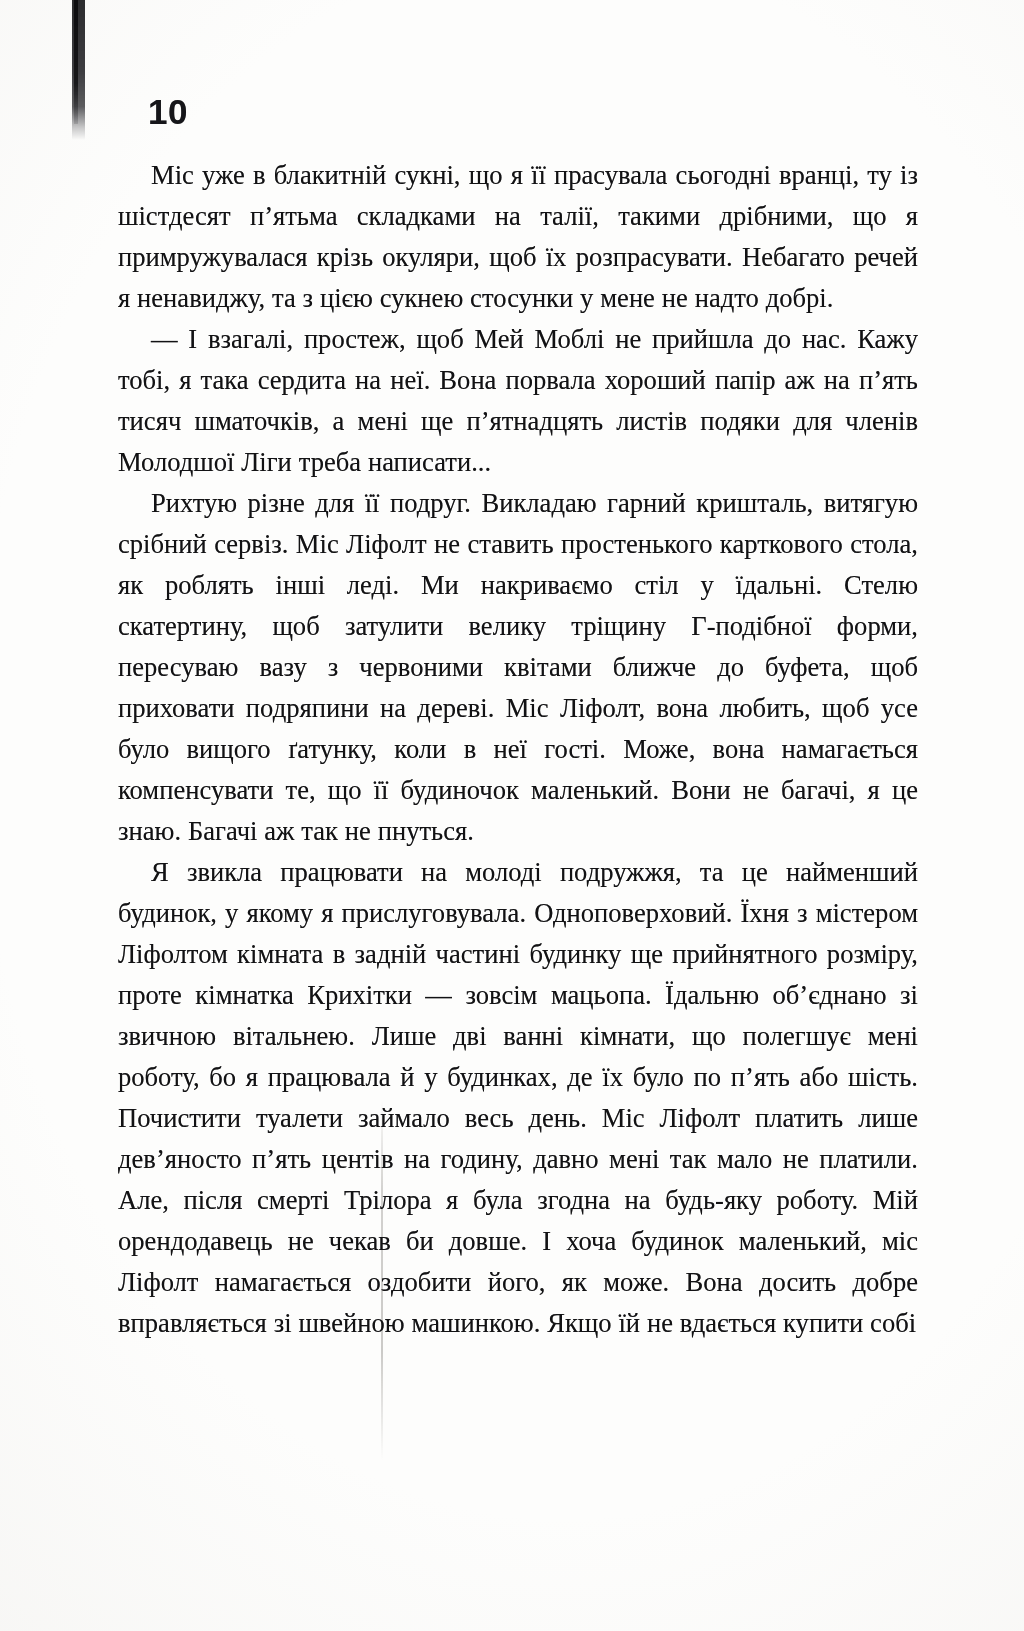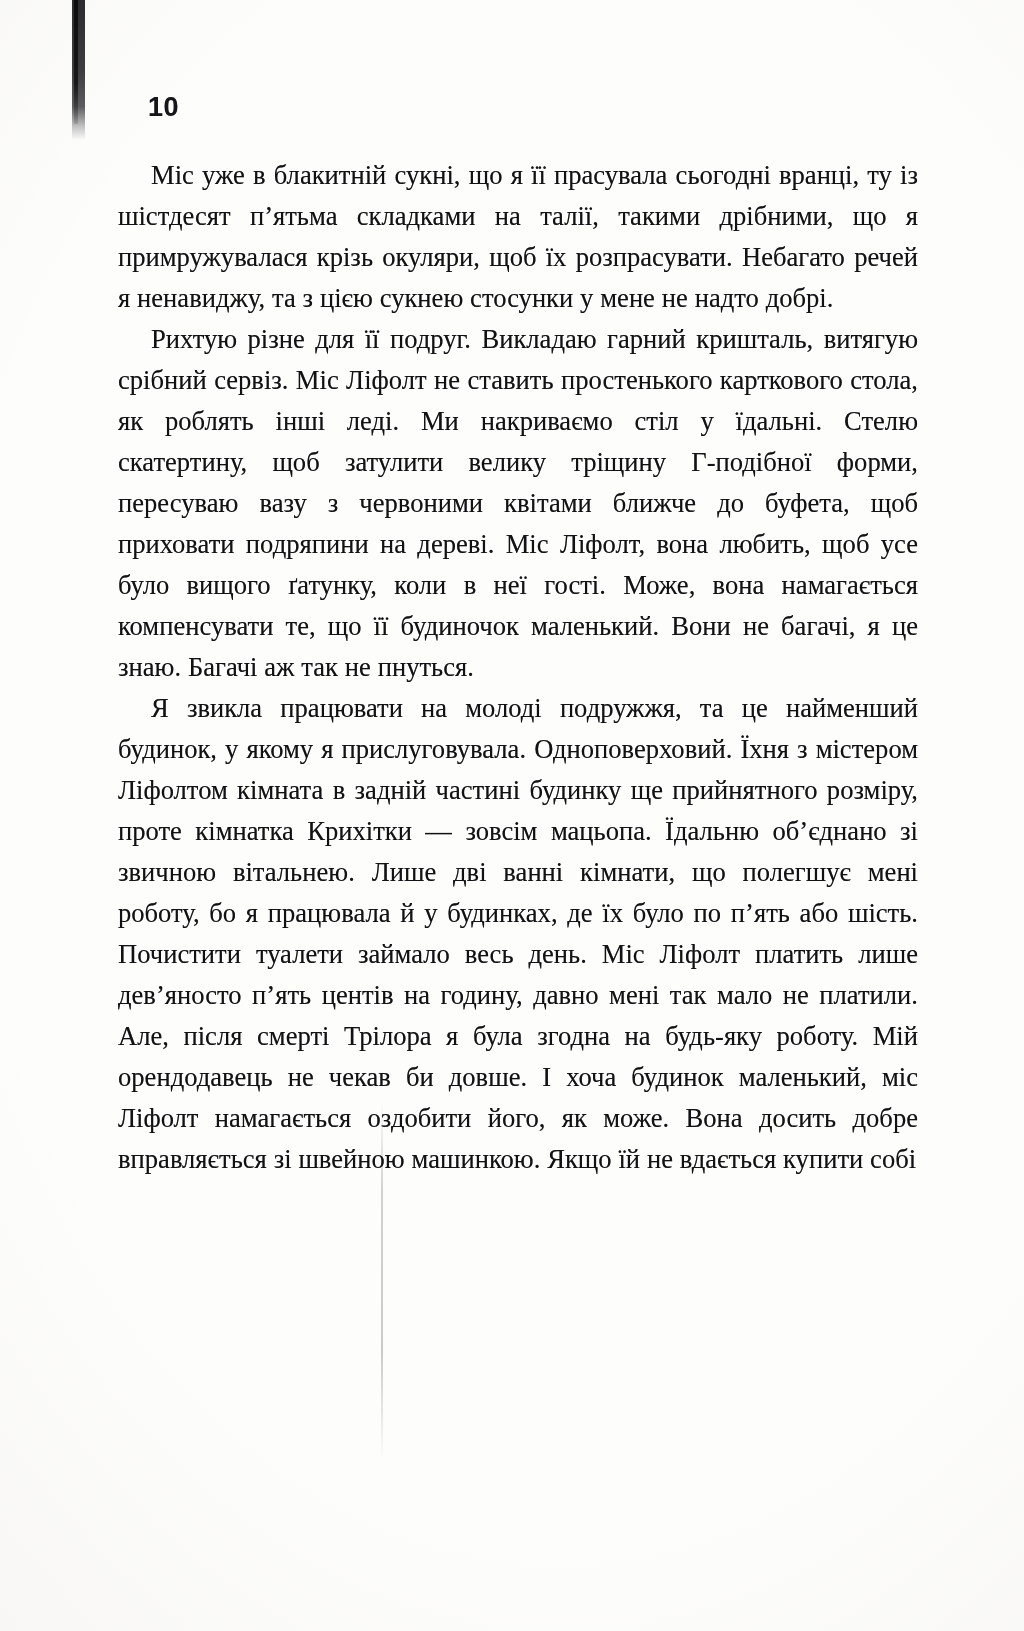--- a/index.html
+++ b/index.html
@@ -76,21 +76,21 @@
     filter: blur(0.6px);
     pointer-events: none;
   }
 
   .folio {
     position: absolute;
     left: 148px;
     top: 92px;
     font-family: "Liberation Sans", "DejaVu Sans", sans-serif;
     font-weight: 700;
-    font-size: 27px;
+    font-size: 35px;
     letter-spacing: 0.5px;
     color: #16161a;
   }
 
   .textblock {
     position: absolute;
     left: 118px;
     top: 155px;
     width: 800px;
   }
@@ -118,17 +118,18 @@
 <div class="page">
 
   <div class="paper-tone"></div>
   <div class="gutter-shadow"></div>
   <div class="crease"></div>
 
   <div class="folio">10</div>
 
   <div class="textblock">
     <p class="para">Міс уже в блакитній сукні, що я її прасувала сьогодні вранці, ту із шістдесят п’ятьма складками на талії, такими дрібними, що я примружувалася крізь окуляри, щоб їх роз­прасувати. Небагато речей я ненавиджу, та з цією сукнею стосунки у мене не надто добрі.</p>
+    <p class="para">— І взагалі, простеж, щоб Мей Моблі не прийшла до нас. Кажу тобі, я така сердита на неї. Вона порвала хороший папір аж на п’ять тисяч шматочків, а мені ще п’ятнадцять листів подяки для членів Молодшої Ліги треба написати...</p>
     <p class="para">Рихтую різне для її подруг. Викладаю гарний кришталь, витягую срібний сервіз. Міс Ліфолт не ставить простень­кого карткового стола, як роблять інші леді. Ми накрива­ємо стіл у їдальні. Стелю скатертину, щоб затулити вели­ку тріщину Г-подібної форми, пересуваю вазу з червоними квітами ближче до буфета, щоб приховати подряпини на дереві. Міс Ліфолт, вона любить, щоб усе було вищого ґа­тунку, коли в неї гості. Може, вона намагається компен­сувати те, що її будиночок маленький. Вони не багачі, я це знаю. Багачі аж так не пнуться.</p>
     <p class="para">Я звикла працювати на молоді подружжя, та це наймен­ший будинок, у якому я прислуговувала. Одноповерховий. Їхня з містером Ліфолтом кімната в задній частині будин­ку ще прийнятного розміру, проте кімнатка Крихітки — зовсім мацьопа. Їдальню об’єднано зі звичною віталь­нею. Лише дві ванні кімнати, що полегшує мені роботу, бо я працювала й у будинках, де їх було по п’ять або шість. Почистити туалети займало весь день. Міс Ліфолт платить лише дев’яносто п’ять центів на годину, давно мені так ма­ло не платили. Але, після смерті Трілора я була згодна на будь-яку роботу. Мій орендодавець не чекав би довше. І хоча будинок маленький, міс Ліфолт намагається оздо­бити його, як може. Вона досить добре вправляється зі швейною машинкою. Якщо їй не вдається купити собі</p>
   </div>
 
 </div>
 
 </body></html>

